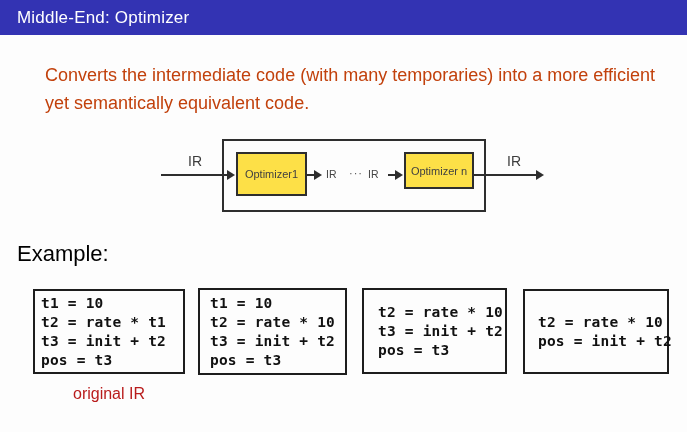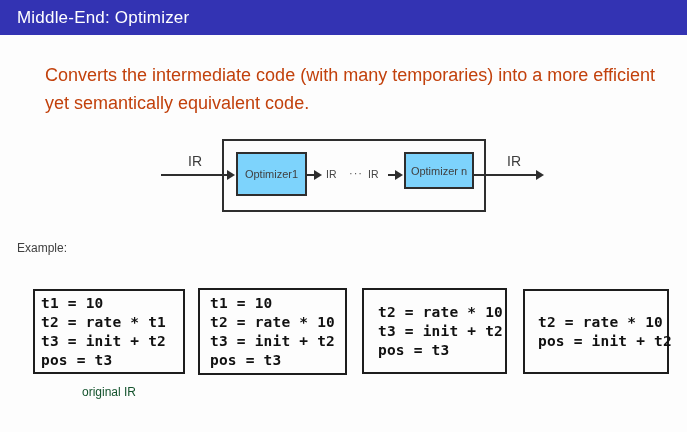--- a/index.html
+++ b/index.html
@@ -43,21 +43,21 @@
   }
 
   
   .diag-rect {
     position: absolute;
     box-sizing: border-box;
     border: 2px solid #2e2e2e;
     background: transparent;
   }
   .outer-rect  { left: 222px; top: 139px; width: 264px; height: 73px; }
-  .stage-box   { display: flex; align-items: center; justify-content: center; background: #7dd3fc; }
+  .stage-box   { display: flex; align-items: center; justify-content: center; background: #fde047; }
   .stage1-box  { left: 236px; top: 152px; width: 71px; height: 44px; }
   .stagen-box  { left: 404px; top: 152px; width: 70px; height: 37px; }
   .stage-label { font-size: 11px; color: #414141; white-space: nowrap; }
 
   .ln { position: absolute; height: 2px; background: #2e2e2e; }
   .ah {
     position: absolute; width: 0; height: 0;
     border-top: 5px solid transparent;
     border-bottom: 5px solid transparent;
     border-left: 8px solid #2e2e2e;
@@ -78,22 +78,22 @@
     position: absolute;
     font-size: 11px;
     color: #555555;
     letter-spacing: 1px;
   }
 
   
   .example-heading {
     position: absolute;
     left: 17px; top: 241px;
-    font-size: 12px;
-    color: #404040;
+    font-size: 22px;
+    color: #000000;
   }
   .ir-box {
     position: absolute;
     box-sizing: border-box;
     border: 2px solid #1d1d1d;
     background: #fdfdfd;
     display: flex;
     flex-direction: column;
     justify-content: center;
   }
@@ -108,22 +108,22 @@
     white-space: pre;
   }
   .ir-box-1 { left: 33px;  top: 289px; width: 152px; height: 85px; padding-left: 6px; }
   .ir-box-2 { left: 198px; top: 288px; width: 149px; height: 87px; padding-left: 10px; }
   .ir-box-3 { left: 362px; top: 288px; width: 145px; height: 86px; padding-left: 14px; }
   .ir-box-4 { left: 523px; top: 289px; width: 146px; height: 85px; padding-left: 13px; }
 
   .ir-caption {
     position: absolute;
     top: 385px;
-    font-size: 12px;
-    color: #14532d;
+    font-size: 16px;
+    color: #b91c1c;
     text-align: center;
   }
   .caption-original { left: 33px;  width: 152px; }
   .caption-final    { left: 523px; width: 146px; }
 </style>
 </head>
 <body>
 
 <div class="slide">
 

